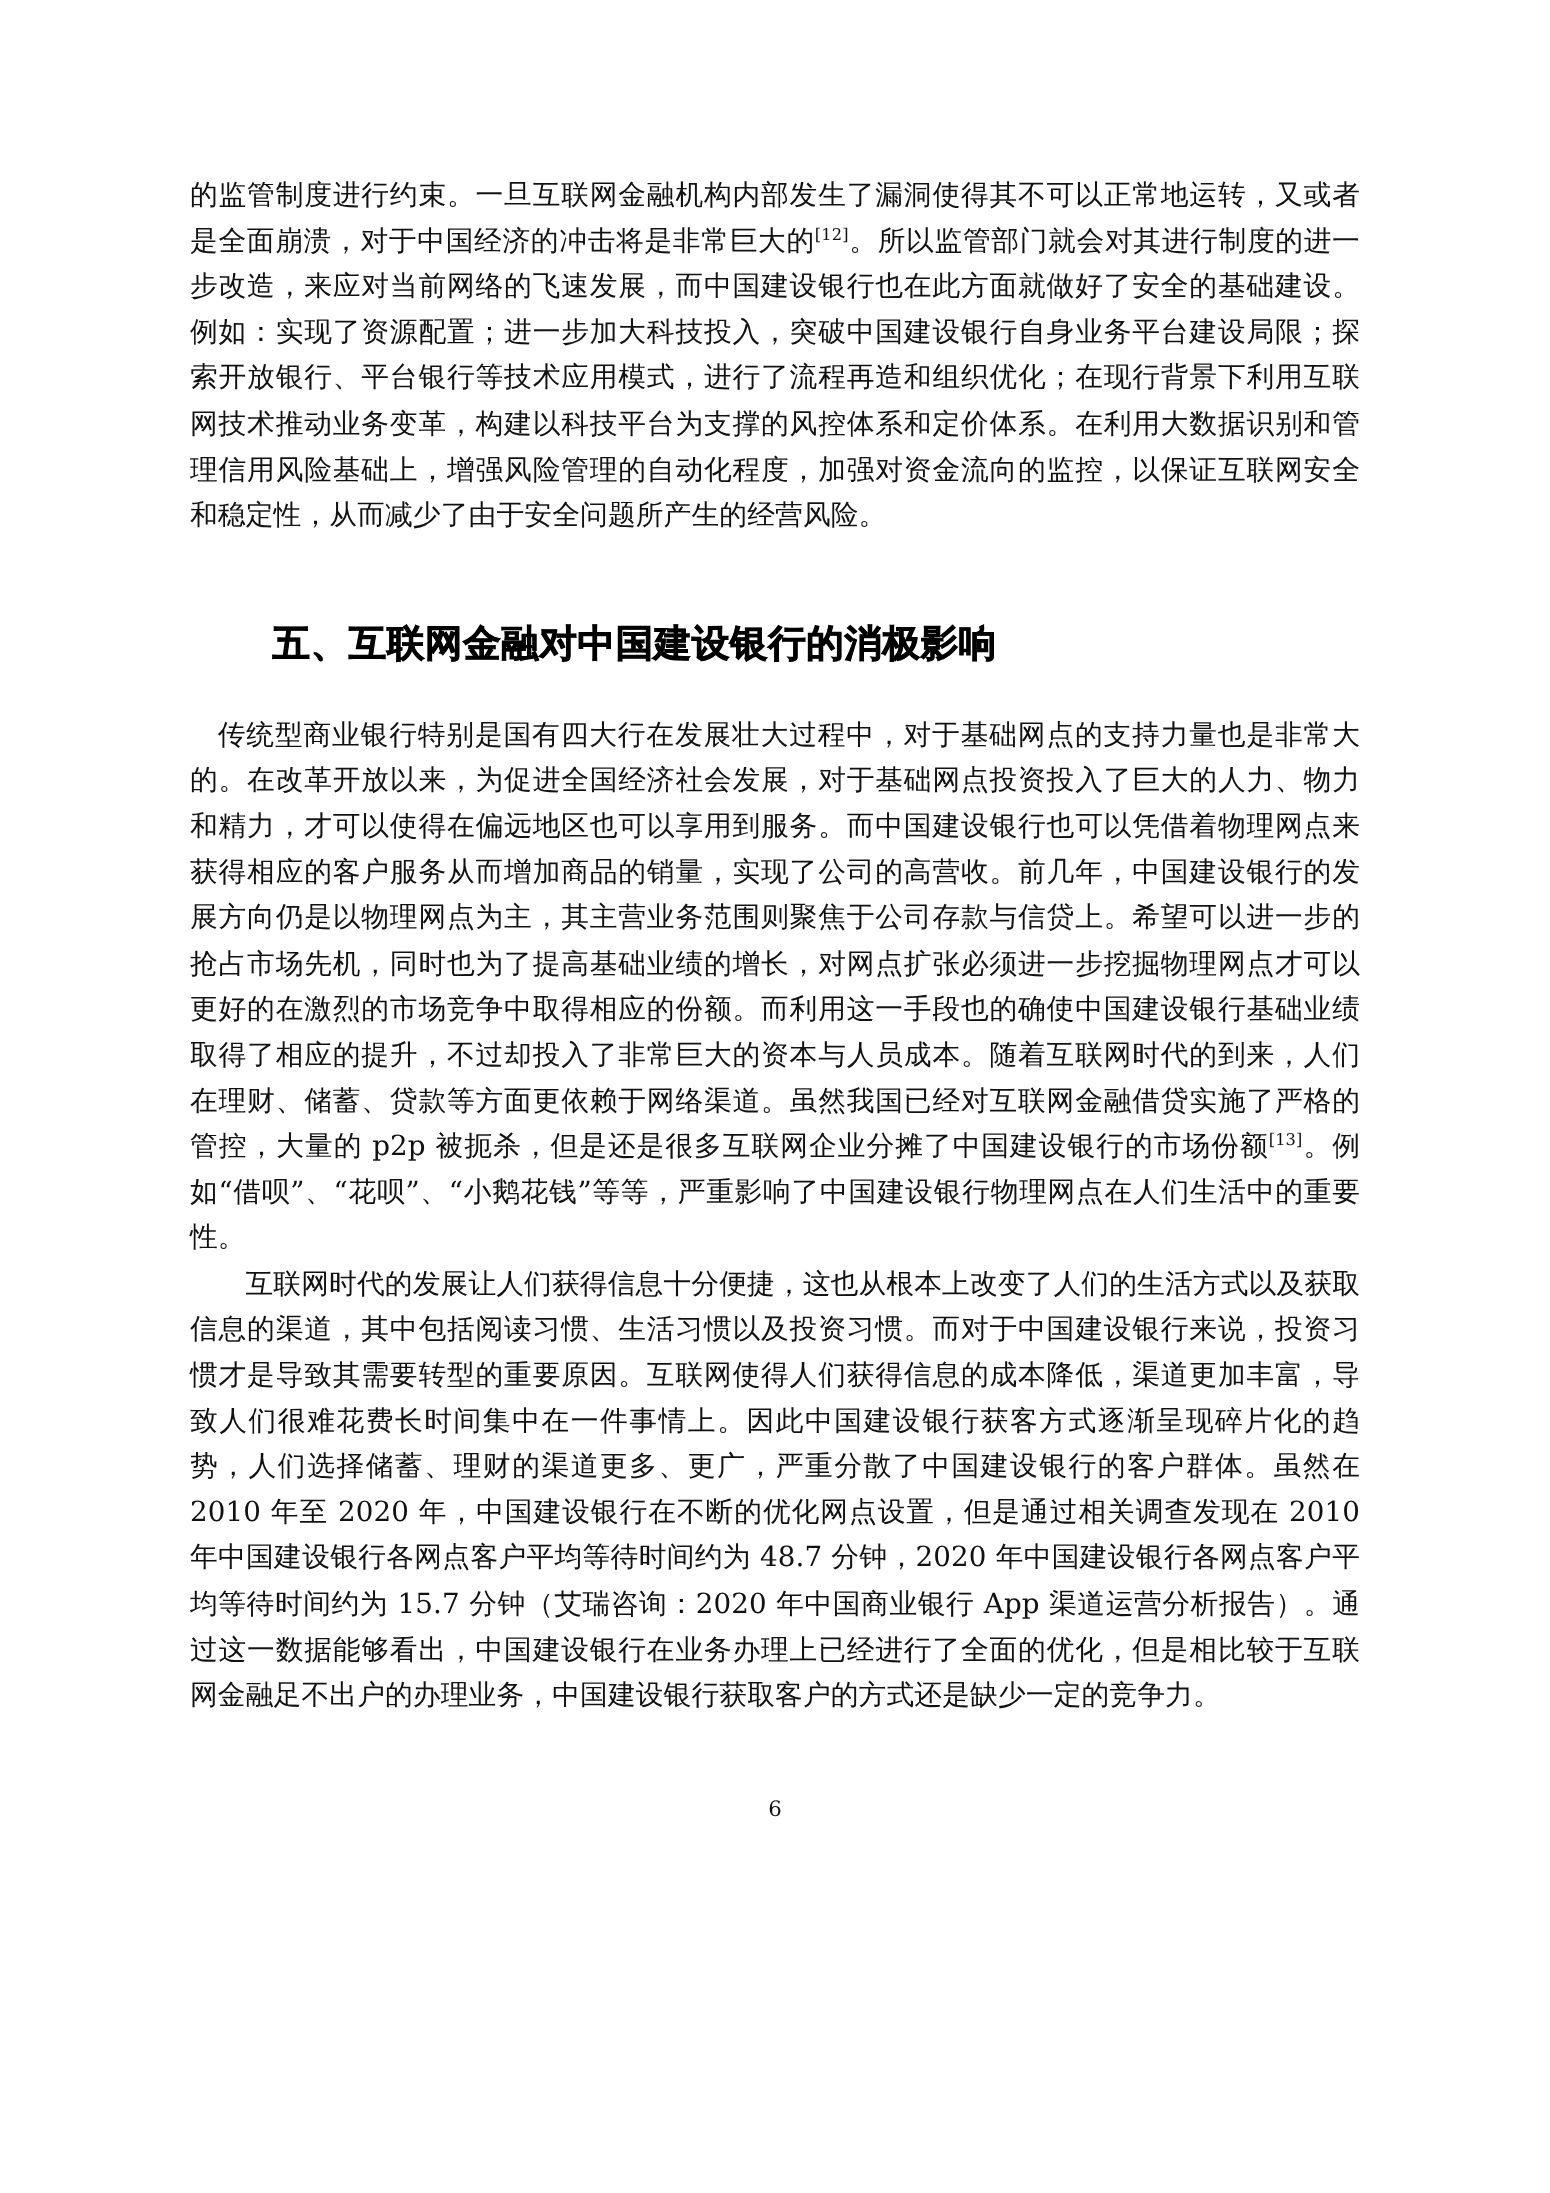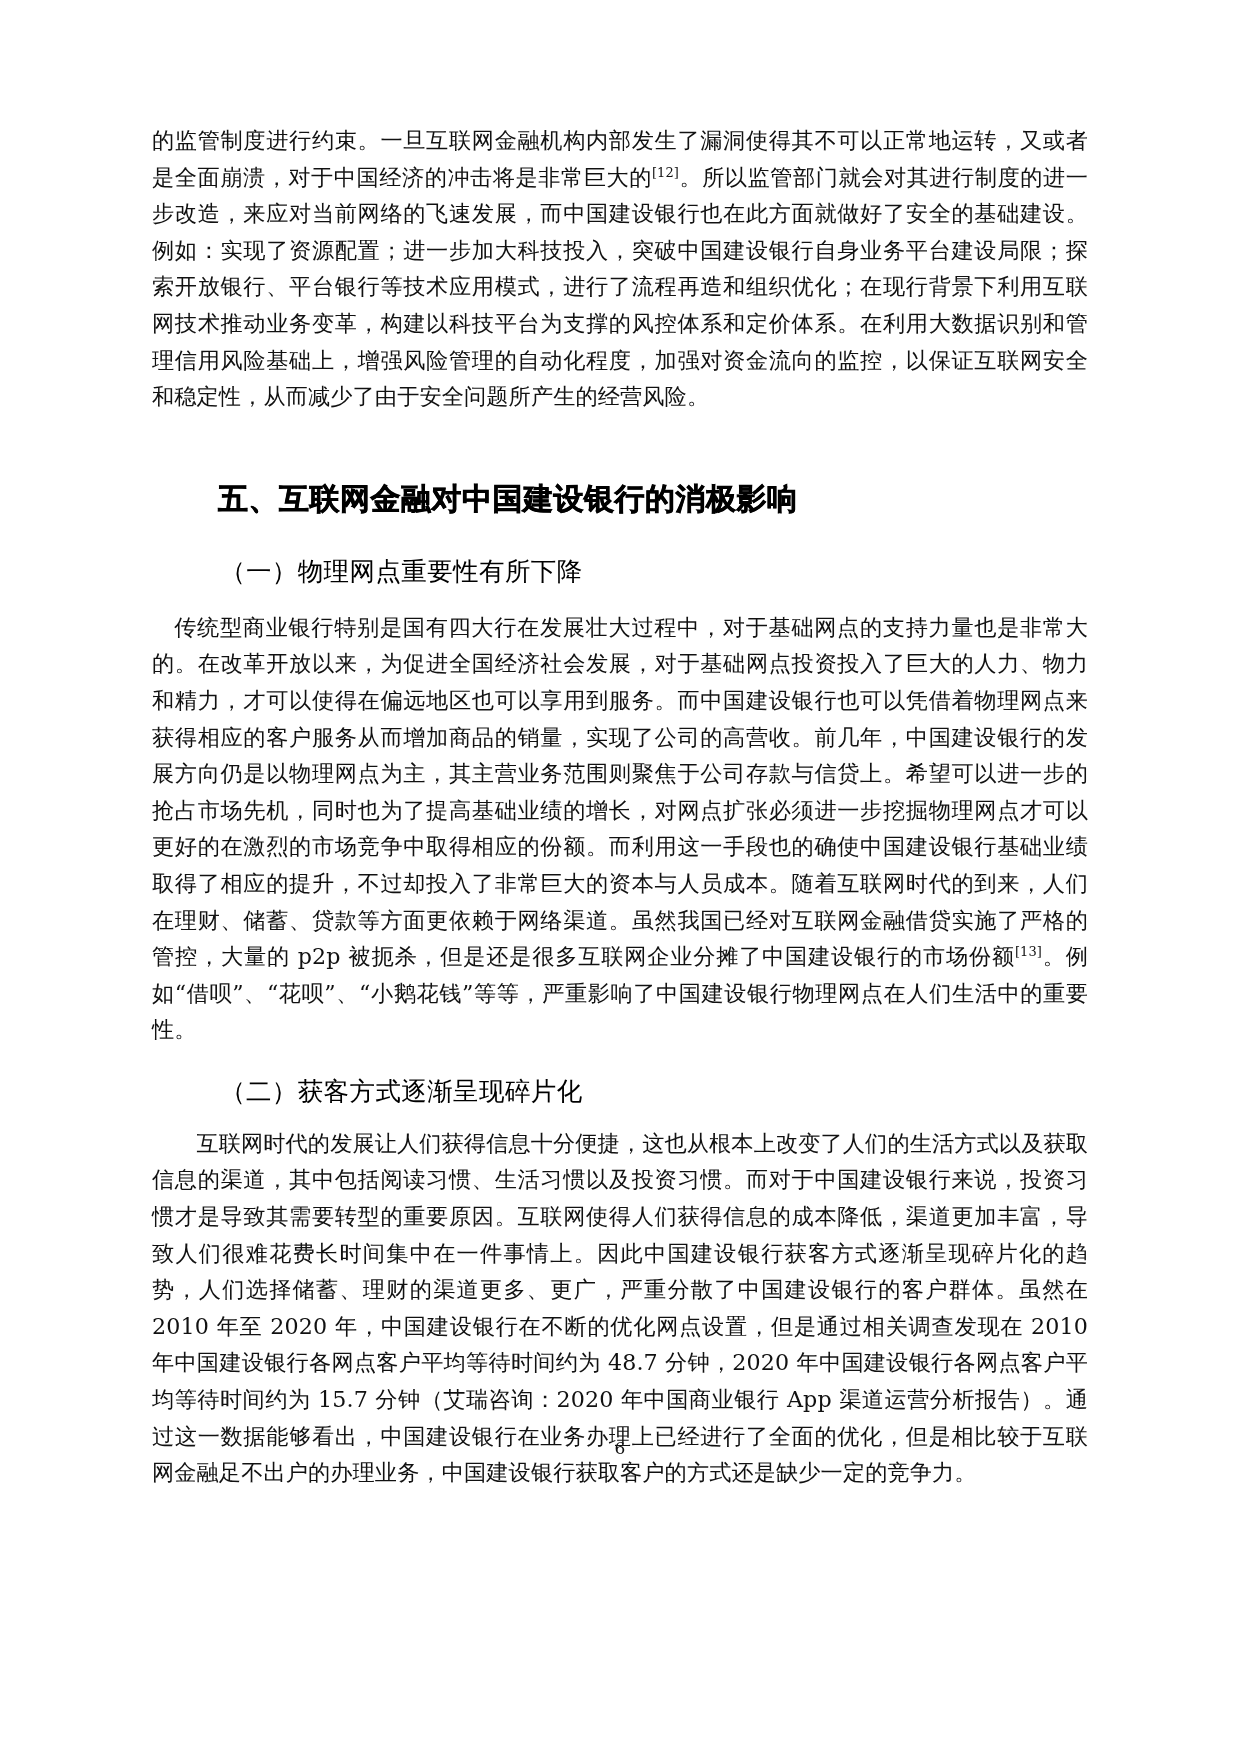--- a/index.html
+++ b/index.html
@@ -18,21 +18,21 @@
   .page {
     position: absolute;
     left: 0; top: 0;
     width: 1240px;
     height: 1754px;
     background: #fff;
   }
   .content {
     position: absolute;
     left: 152px;
-    top: 122px;
+    top: 138px;
     width: 936px;
   }
   
   .para {
     font-family: "DejaVu Serif", "Liberation Serif", serif;
     font-size: 22.2px;
     line-height: 36.6px;
     text-align: justify;
     text-justify: inter-ideograph;
     letter-spacing: 0.1px;
@@ -100,29 +100,23 @@
 
 <div class="page">
   <div class="content">
 
     <p class="para"><span>的监管制度进行约束。一旦互联网金融机构内部发生了漏洞使得其不可以正常地运转，又或者是全面崩溃，对于中国经济的冲击将是非常巨大的</span><sup class="ref latin">[12]</sup><span>。所以监管部门就会对其进行制度的进一步改造，来应对当前网络的飞速发展，而中国建设银行也在此方面就做好了安全的基础建设。例如：实现了资源配置；进一步加大科技投入，突破中国建设银行自身业务平台建设局限；探索开放银行、平台银行等技术应用模式，进行了流程再造和组织优化；在现行背景下利用互联网技术推动业务变革，构建以科技平台为支撑的风控体系和定价体系。在利用大数据识别和管理信用风险基础上，增强风险管理的自动化程度，加强对资金流向的监控，以保证互联网安全和稳定性，从而减少了由于安全问题所产生的经营风险。</span></p>
 
     <div class="h-major-wrap">
       <div class="h-major">五、互联网金融对中国建设银行的消极影响</div>
     </div>
 
-    <div class="h-sub-wrap">
-      <div class="h-sub">（一）物理网点重要性有所下降</div>
-    </div>
 
     <p class="para indent1"><span>传统型商业银行特别是国有四大行在发展壮大过程中，对于基础网点的支持力量也是非常大的。在改革开放以来，为促进全国经济社会发展，对于基础网点投资投入了巨大的人力、物力和精力，才可以使得在偏远地区也可以享用到服务。而中国建设银行也可以凭借着物理网点来获得相应的客户服务从而增加商品的销量，实现了公司的高营收。前几年，中国建设银行的发展方向仍是以物理网点为主，其主营业务范围则聚焦于公司存款与信贷上。希望可以进一步的抢占市场先机，同时也为了提高基础业绩的增长，对网点扩张必须进一步挖掘物理网点才可以更好的在激烈的市场竞争中取得相应的份额。而利用这一手段也的确使中国建设银行基础业绩取得了相应的提升，不过却投入了非常巨大的资本与人员成本。随着互联网时代的到来，人们在理财、储蓄、贷款等方面更依赖于网络渠道。虽然我国已经对互联网金融借贷实施了严格的管控，大量的 p2p 被扼杀，但是还是很多互联网企业分摊了中国建设银行的市场份额</span><sup class="ref latin">[13]</sup><span>。例如“借呗”、“花呗”、“小鹅花钱”等等，严重影响了中国建设银行物理网点在人们生活中的重要性。</span></p>
 
-    <div class="h-sub-wrap tight">
-      <div class="h-sub">（二）获客方式逐渐呈现碎片化</div>
-    </div>
 
     <p class="para indent2">互联网时代的发展让人们获得信息十分便捷，这也从根本上改变了人们的生活方式以及获取信息的渠道，其中包括阅读习惯、生活习惯以及投资习惯。而对于中国建设银行来说，投资习惯才是导致其需要转型的重要原因。互联网使得人们获得信息的成本降低，渠道更加丰富，导致人们很难花费长时间集中在一件事情上。因此中国建设银行获客方式逐渐呈现碎片化的趋势，人们选择储蓄、理财的渠道更多、更广，严重分散了中国建设银行的客户群体。虽然在 2010 年至 2020 年，中国建设银行在不断的优化网点设置，但是通过相关调查发现在 2010 年中国建设银行各网点客户平均等待时间约为 48.7 分钟，2020 年中国建设银行各网点客户平均等待时间约为 15.7 分钟（艾瑞咨询：2020 年中国商业银行 App 渠道运营分析报告）。通过这一数据能够看出，中国建设银行在业务办理上已经进行了全面的优化，但是相比较于互联网金融足不出户的办理业务，中国建设银行获取客户的方式还是缺少一定的竞争力。</p>
 
 
   </div>
 
   <div class="page-number">6</div>
 </div>
 
 </body></html>

